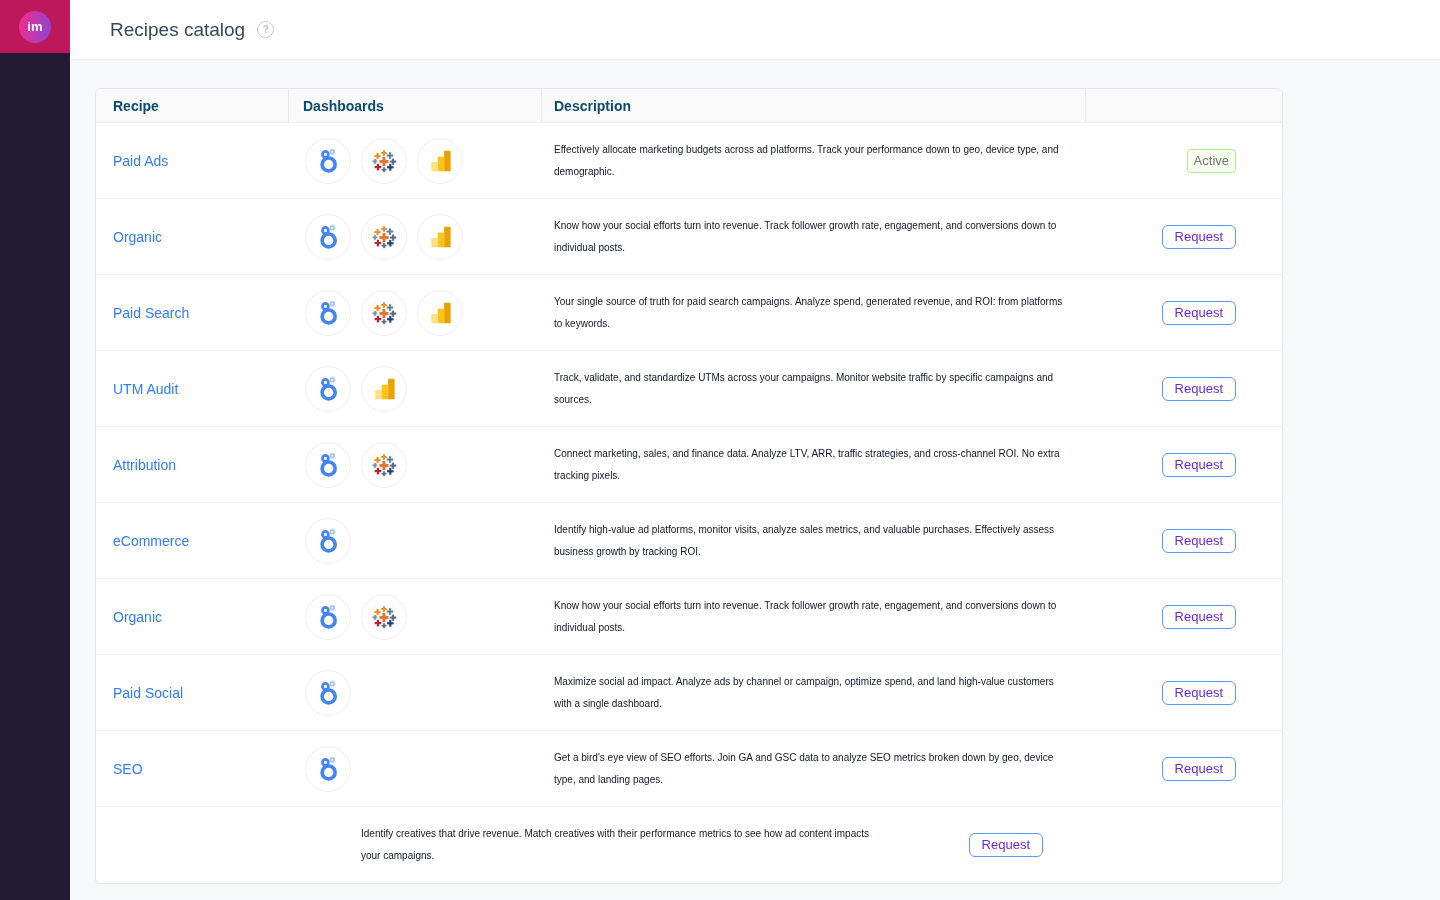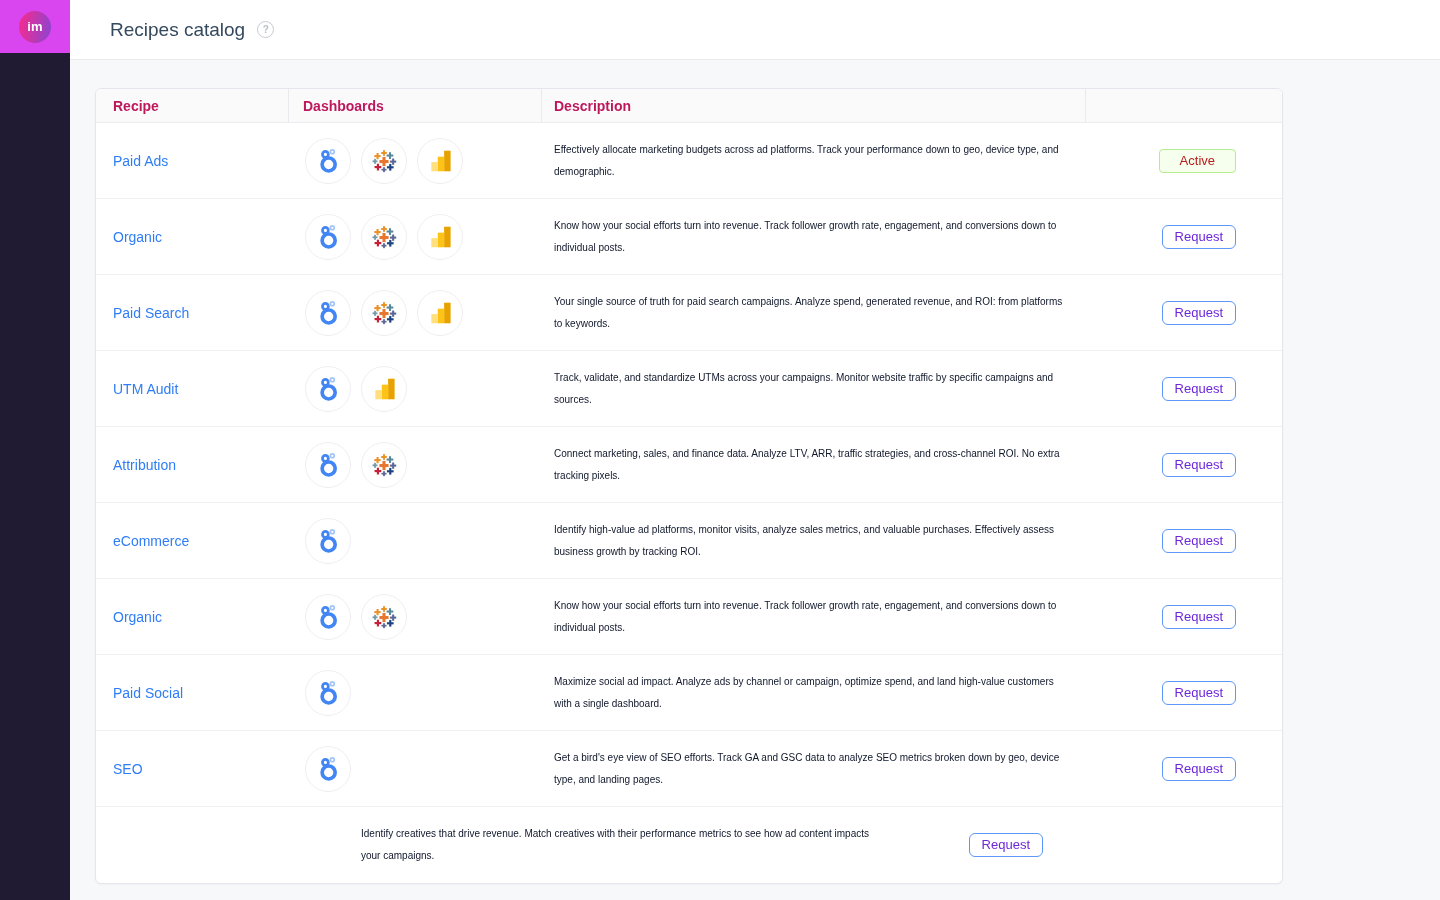--- a/index.html
+++ b/index.html
@@ -10,21 +10,21 @@
     overflow: hidden;
   }
   .app { position: relative; width: 1440px; height: 900px; }
 
   
   .sidebar {
     position: absolute; left: 0; top: 0; width: 70px; height: 900px;
     background: #211a33;
   }
   .sidebar-top {
-    width: 70px; height: 53px; background: #d946ef;
+    width: 70px; height: 53px; background: #be185d;
     display: flex; align-items: center; justify-content: center;
   }
   .logo {
     width: 32px; height: 32px; border-radius: 50%;
     background: linear-gradient(100deg, #ee2d92 10%, #8e44cf 95%);
     color: #ffffff; font-size: 13px; font-weight: 700;
     display: flex; align-items: center; justify-content: center;
     cursor: pointer; letter-spacing: 0.2px;
   }
 
@@ -50,21 +50,21 @@
   }
   .table-card {
     position: absolute; left: 25px; top: 27px; width: 1188px;
     background: #ffffff; border: 1px solid #e4e6eb; border-radius: 6px;
     box-shadow: 0 1px 2px rgba(20,24,40,0.03);
     overflow: hidden;
   }
   .thead { display: flex; height: 34px; background: #fafafb; border-bottom: 1px solid #ececf0; }
   .th {
     display: flex; align-items: center;
-    font-size: 14px; font-weight: 700; color: #be185d;
+    font-size: 14px; font-weight: 700; color: #0c4a6e;
     border-right: 1px solid #e9eaee;
   }
   .th:last-child { border-right: none; }
   .col-recipe { width: 193px; padding-left: 17px; }
   .col-dash   { width: 253px; padding-left: 14px; }
   .col-desc   { width: 544px; padding-left: 12px; }
   .col-action { width: 196px; }
 
   .row { display: flex; height: 76px; border-bottom: 1px solid #f0f0f2; }
   .row:last-child { border-bottom: none; }
@@ -82,23 +82,23 @@
   }
   .dash-icon {
     width: 46px; height: 46px; border-radius: 50%;
     background: #ffffff; border: 1px solid #efeff2;
     display: inline-flex; align-items: center; justify-content: center;
     flex: 0 0 auto;
   }
   .dash-icon svg { width: 26px; height: 26px; display: block; }
 
   .badge-active {
-    display: inline-block; font-size: 13px; color: #b91c1c;
+    display: inline-block; font-size: 13px; color: #737373;
     background: #f6ffed; border: 1px solid #b7eb8f; border-radius: 4px;
-    padding: 3px 20px; line-height: 16px;
+    padding: 3px 6px; line-height: 16px;
   }
   .btn-request {
     font-family: "Liberation Sans", sans-serif;
     font-size: 13px; color: #6d28d9; background: #ffffff;
     border: 1px solid #5d97f7; border-radius: 6px;
     padding: 3px 12px; line-height: 16px; cursor: pointer;
   }
 </style>
 </head>
 <body>
@@ -530,21 +530,21 @@
     <div class="cell cell-dash">
               <span class="dash-icon">
                 <svg viewBox="0 0 24 24" fill="none">
                   <circle cx="12.6" cy="15.2" r="6" stroke="#4285F4" stroke-width="3.4"></circle>
                   <circle cx="9.6" cy="5.9" r="2.7" stroke="#4285F4" stroke-width="2.5"></circle>
                   <circle cx="16" cy="3.5" r="1.8" stroke="#A4C4FA" stroke-width="1.6"></circle>
                 </svg>
               </span>
             </div>
     <div class="cell cell-desc">
-      <span class="desc">Get a bird's eye view of SEO efforts. Track GA and GSC data to analyze SEO metrics broken down by geo, device type, and landing pages.</span>
+      <span class="desc">Get a bird's eye view of SEO efforts. Join GA and GSC data to analyze SEO metrics broken down by geo, device type, and landing pages.</span>
     </div>
     <div class="cell cell-action">
               <button class="btn-request">Request</button>
             </div>
   </div>
 
   <div class="row">
     <div class="cell cell-dash"></div>
     <div class="cell cell-desc">
       <span class="desc">Identify creatives that drive revenue. Match creatives with their performance metrics to see how ad content impacts your campaigns.</span>

